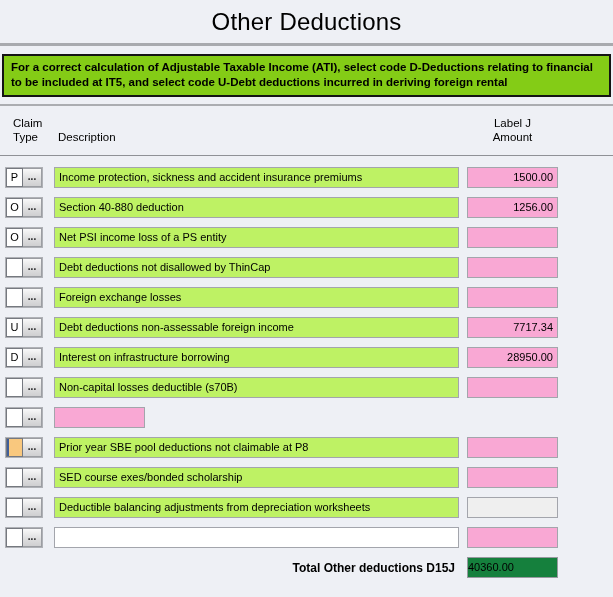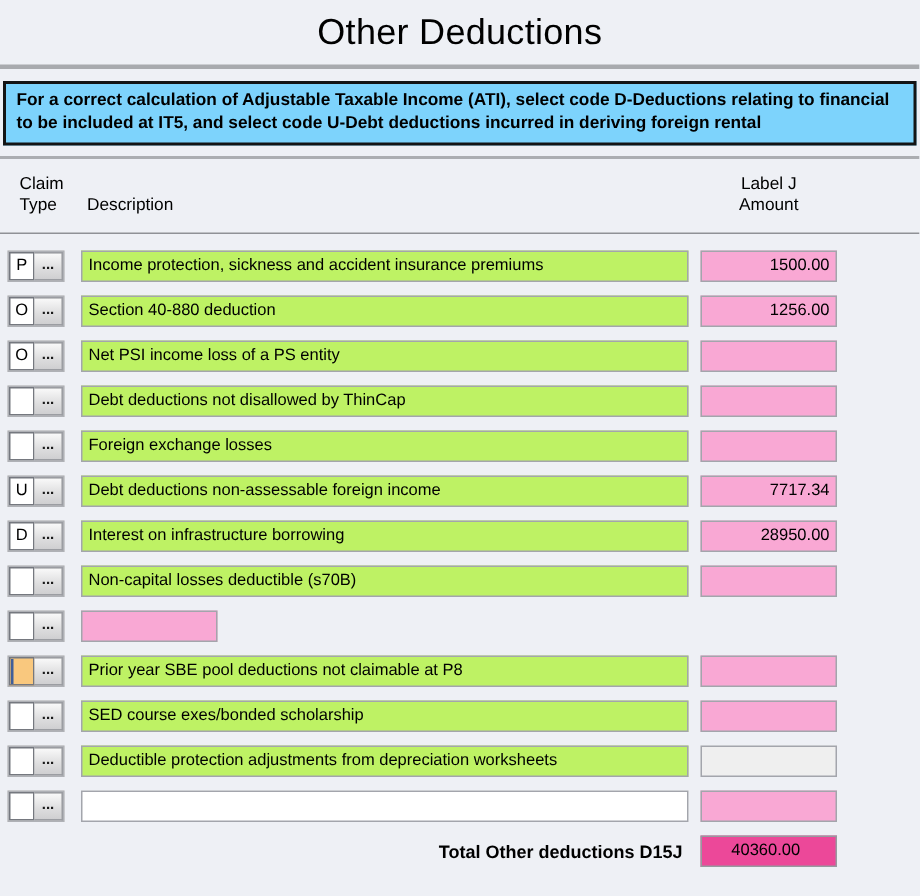--- a/index.html
+++ b/index.html
@@ -14,21 +14,21 @@
     font-size: 24px;
     font-weight: 400;
     padding: 8px 0 7px 0;
     letter-spacing: 0.2px;
   }
   .sep-thick { height: 3px; background: #A8AAAE; }
   .sep-thin  { height: 2px; background: #ABADB1; }
   .notice {
     margin: 8px 2px 7px 2px;
     border: 2px solid #141414;
-    background: #7dd3fc;
+    background: #84cc16;
     padding: 4px 7px 5px 7px;
     font-size: 11.5px;
     font-weight: bold;
     line-height: 15px;
   }
   .headers {
     display: flex;
     align-items: flex-end;
     margin: 10px 55px 0 5px;
     font-size: 11.5px;
@@ -107,25 +107,25 @@
   .total-label {
     flex: 1;
     text-align: right;
     font-size: 12px;
     font-weight: bold;
     padding-right: 12px;
   }
   .total-value {
     width: 91px;
     height: 21px;
-    background: #ec4899;
+    background: #15803d;
     border: 1px solid #97999F;
     font-size: 11px;
     line-height: 19px;
-    text-align: center;
+    text-align: left;
     padding-right: 4px;
   }
 </style>
 </head>
 <body>
 
 <div class="title">Other Deductions</div>
 
 <div class="sep-thick"></div>
 
@@ -236,21 +236,21 @@
       <div class="claim-btn"><span>...</span></div>
     </div>
     <div class="desc">SED course exes/bonded scholarship</div>
     <div class="amount"></div>
   </div>
     <div class="row">
     <div class="claim">
       <div class="claim-code"></div>
       <div class="claim-btn"><span>...</span></div>
     </div>
-    <div class="desc">Deductible protection adjustments from depreciation worksheets</div>
+    <div class="desc">Deductible balancing adjustments from depreciation worksheets</div>
     <div class="amount disabled"></div>
   </div>
     <div class="row">
     <div class="claim">
       <div class="claim-code"></div>
       <div class="claim-btn"><span>...</span></div>
     </div>
     <div class="desc editable"></div>
     <div class="amount"></div>
   </div>

